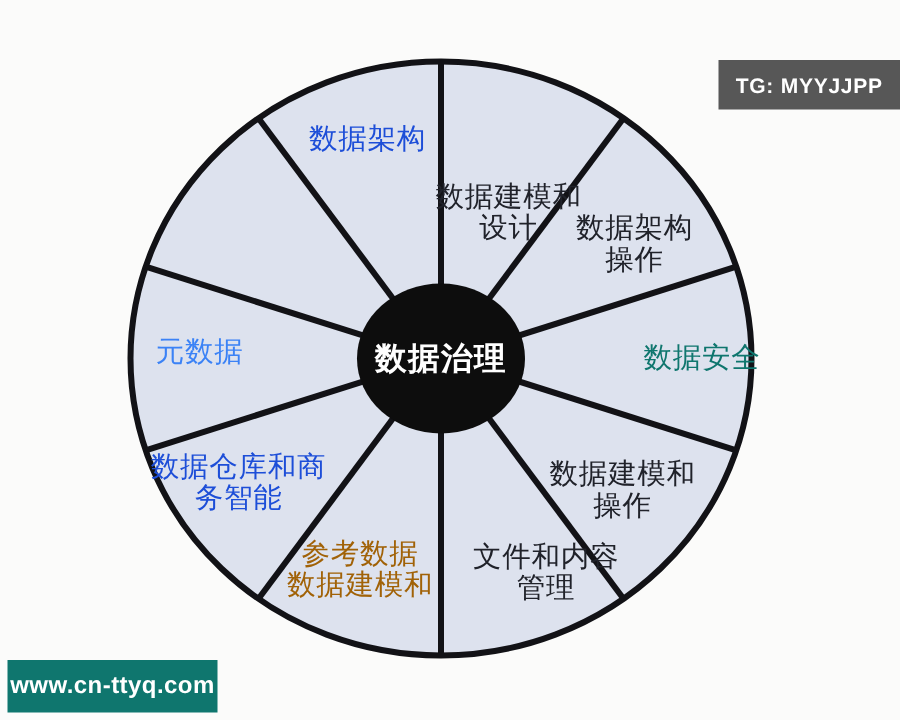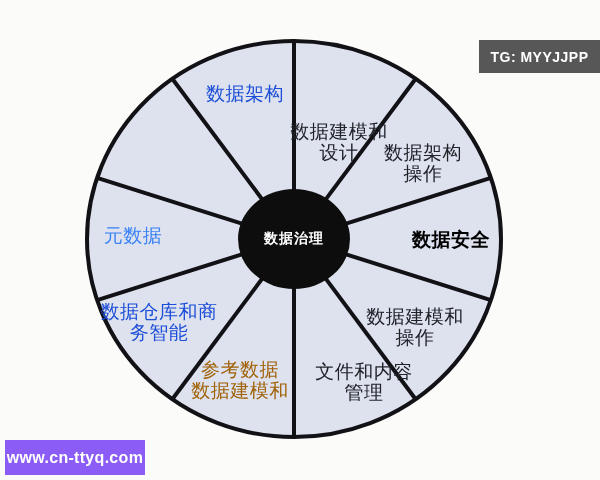--- a/index.html
+++ b/index.html
@@ -30,21 +30,21 @@
     text-align: center;
     white-space: nowrap;
     font-size: 19px;
     line-height: 21px;
     color: #20222a;
     letter-spacing: 0.5px;
   }
   .center-label {
     position: absolute;
     transform: translate(-50%, -50%);
-    font-size: 14px;
+    font-size: 21px;
     font-weight: bold;
     color: #ffffff;
     white-space: nowrap;
     letter-spacing: 1px;
     text-align: center;
   }
   .badge {
     position: absolute;
     display: flex;
     align-items: center;
@@ -88,30 +88,30 @@
       <line x1="251.3926680699771" y1="251.3606797749979" x2="97.13130112690322" y2="300.1853648862396" stroke="#121216" stroke-width="4"></line>
       <line x1="251.3926680699771" y1="226.6393202250021" x2="97.1313011269032" y2="177.81463511376046" stroke="#121216" stroke-width="4"></line>
       <line x1="267.6672206972972" y1="206.6393202250021" x2="172.328452775458" y2="78.81463511376043" stroke="#121216" stroke-width="4"></line>
       <ellipse cx="294" cy="239" rx="56" ry="50" fill="#0d0d0d"></ellipse>
     </svg>
 
   <div class="center-label" style="left: 294px; top: 239px; color: rgb(255, 255, 255);">数据治理</div>
 
   <div class="badge badge-tr" style="background: rgb(87, 87, 87); color: rgb(255, 255, 255);">TG: MYYJJPP</div>
 
-  <div class="badge badge-bl" style="background: #8b5cf6; color: rgb(255, 255, 255);">www.cn-ttyq.com</div>
+  <div class="badge badge-bl" style="background: #0f766e; color: rgb(255, 255, 255);">www.cn-ttyq.com</div>
 <div class="seg-label" style="left: 339px; top: 101px; color: rgb(32, 34, 42); margin-top: 41px;">
       <div>数据建模和</div>
       <div>设计</div>
     </div>
     <div class="seg-label" style="left: 423px; top: 163px; color: rgb(32, 34, 42);">
       <div>数据架构</div>
       <div>操作</div>
     </div>
-    <div class="seg-label" style="left: 451px; top: 239px; color: #000000; font-weight: bold;">
+    <div class="seg-label" style="left: 468px; top: 239px; color: #0f766e;">
       <div>数据安全</div>
     </div>
     <div class="seg-label" style="left: 415px; top: 327px; color: rgb(32, 34, 42);">
       <div>数据建模和</div>
       <div>操作</div>
     </div>
     <div class="seg-label" style="left: 341px; top: 382px; color: rgb(32, 34, 42); margin-left: 23px;">
       <div>文件和内容</div>
       <div>管理</div>
     </div>

